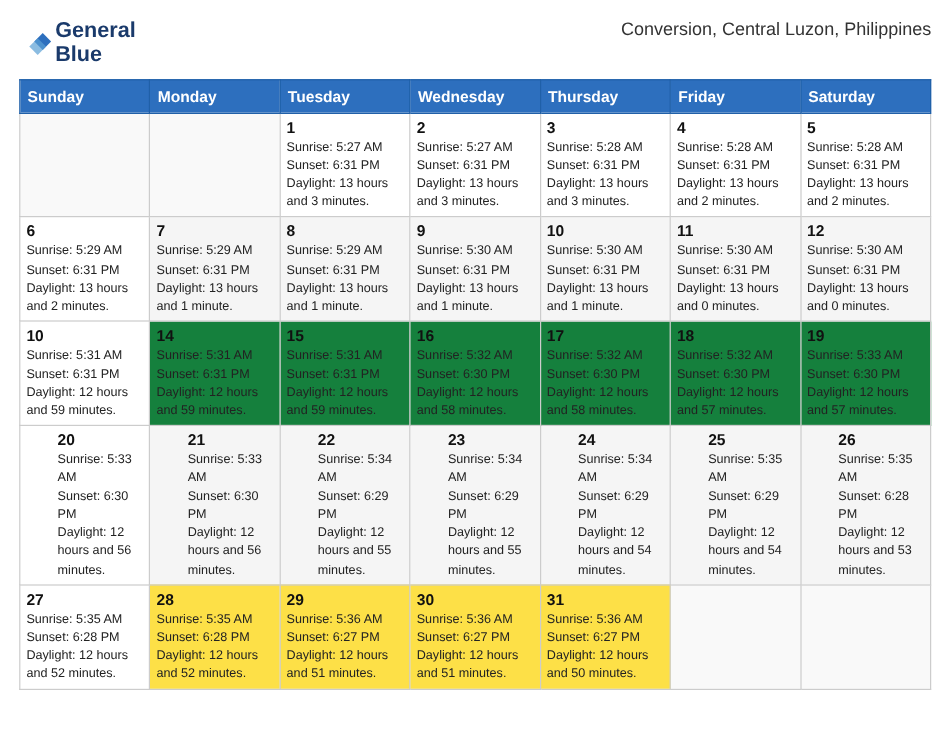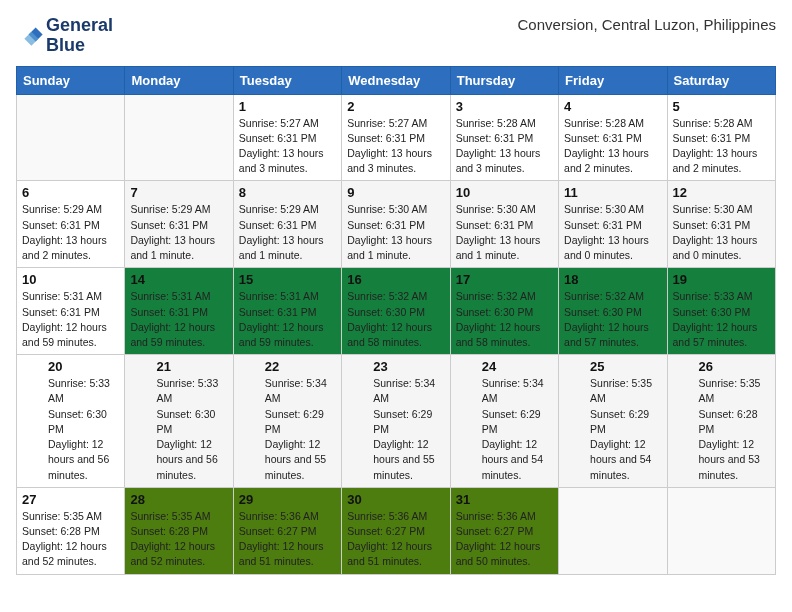--- a/index.html
+++ b/index.html
@@ -85,21 +85,21 @@
       font-size: 10.5px;
     }
     .empty-cell {
       background: #f9f9f9 !important;
     }
     
     .row-1 td { background: #fff; }
     .row-2 td { background: #f0f4f9; }
     .row-3 td { background: #15803d; }
     .row-4 td { background: #f0f4f9; padding-left: 31px; }
-    .row-5 td { background: #4d7c0f; }
+    .row-5 td { background: #fde047; }
   </style>
 </head>
 <body>
 
 <div class="header">
   <div class="logo">
     <svg class="logo-icon" viewBox="0 0 40 40">
       <polygon points="28,8 38,18 28,28 18,18" fill="#2d6fbe"></polygon>
       <polygon points="22,14 32,24 22,34 12,24" fill="#5a9fd4" opacity="0.7"></polygon>
     </svg>

